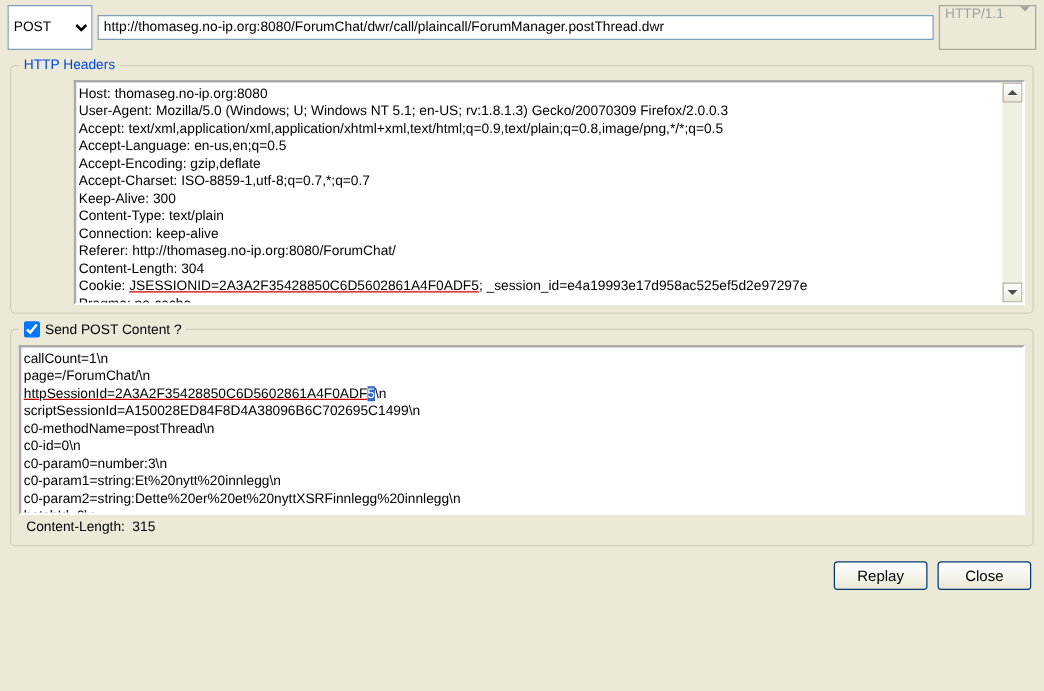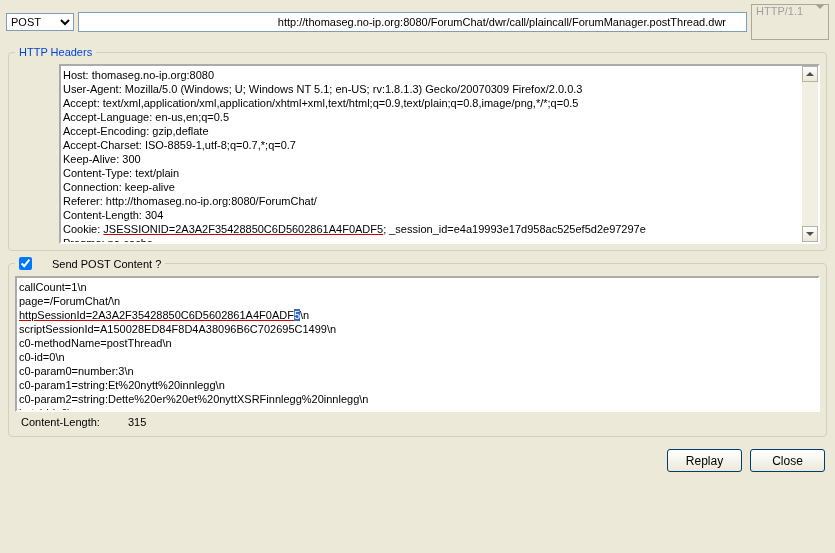--- a/index.html
+++ b/index.html
@@ -15,32 +15,31 @@
   display: flex;
   gap: 4px;
   padding: 4px 6px;
   align-items: center;
 }
 select {
   font-family: Tahoma, Arial, sans-serif;
   font-size: 11px;
   background: #fff;
   border: 1px solid #7F9DB9;
-  height: 18px;
+  height: 36px;
   width: 68px;
 }
 .url-input {
   flex: 1;
   height: 20px;
   border: 1px solid #7F9DB9;
   background: #fff;
-  padding: 2px 20px;
-  font-family: Tahoma, Arial, sans-serif;
-  font-size: 11px;
-  text-align: right;
+  padding: 2px 4px;
+  font-family: Tahoma, Arial, sans-serif;
+  font-size: 11px;
 }
 .http-btn {
   width: 78px;
   height: 36px;
   display: flex;
   align-items: flex-start;
   justify-content: space-between;
   padding: 0 4px;
   border: 1px solid #ACA899;
   background: #ECE9D8;
@@ -60,21 +59,21 @@
   padding: 6px;
 }
 legend {
   font-size: 11px;
   color: #0046D5;
   padding: 0 4px;
 }
 legend.chk {
   display: flex;
   align-items: center;
-  gap: 20px;
+  gap: 4px;
   color: #000;
 }
 legend.chk input { margin: 0; }
 .textpane {
   position: relative;
   border: 2px inset #fff;
   background: #fff;
   padding: 2px;
   font-family: Tahoma, Arial, sans-serif;
   font-size: 11px;
@@ -99,21 +98,21 @@
 .sb-up { border-bottom: 4px solid #4D4D4D; border-left: 4px solid transparent; border-right: 4px solid transparent; width:0;height:0;}
 .sb-down { border-top: 4px solid #4D4D4D; border-left: 4px solid transparent; border-right: 4px solid transparent; width:0;height:0;}
 .sb-track { flex: 1; }
 .line { white-space: pre; }
 .underline-red { text-decoration: underline; text-decoration-color: #D00000; color: #000; }
 .sel { background: #316AC5; color: #fff; }
 .content-length-row {
   font-size: 11px;
   padding: 4px 6px 2px 6px;
   display: flex;
-  gap: 28px;
+  gap: 6px;
 }
 .bottom-buttons {
   display: flex;
   justify-content: flex-end;
   gap: 8px;
   padding: 6px 10px;
 }
 button.win {
   width: 75px; height: 23px;
   border: 1px solid #003C74;

